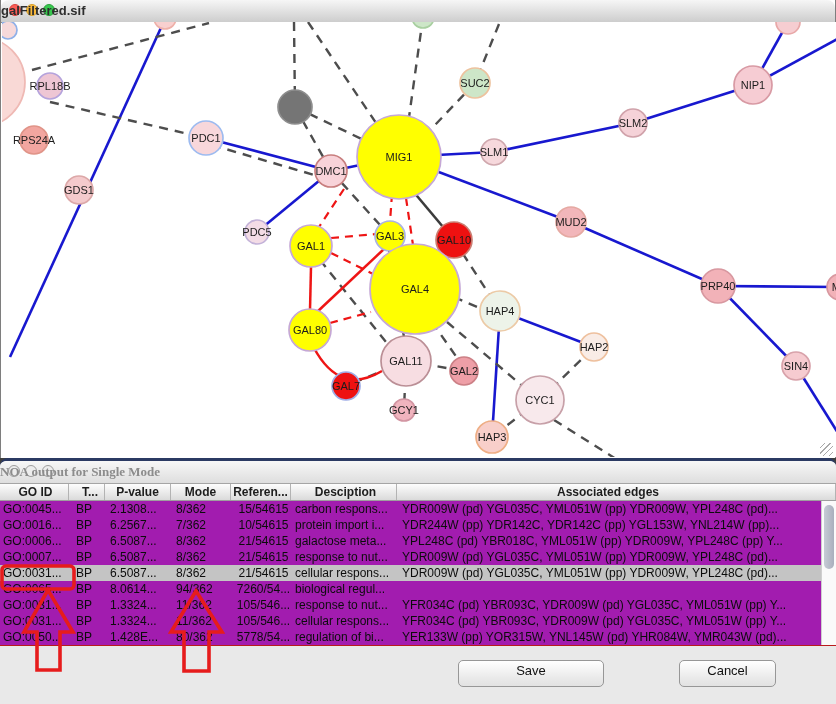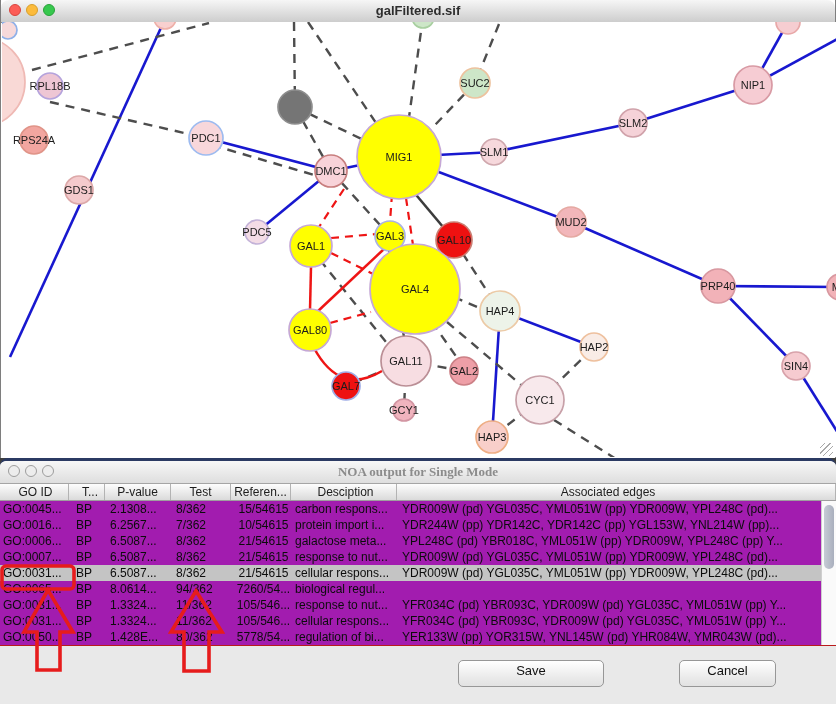--- a/index.html
+++ b/index.html
@@ -3,21 +3,21 @@
 <meta charset="utf-8">
 <style>
   html,body{margin:0;padding:0;background:#3f3f3f;width:836px;height:704px;overflow:hidden;
             font-family:"Liberation Sans",sans-serif;-webkit-font-smoothing:antialiased;}
   .window{position:absolute;box-sizing:border-box;}
   
   #graph-win{left:0;top:0;width:836px;height:458px;background:#ffffff;
              border-left:1px solid #7e7e7e;border-right:1px solid #7e7e7e;}
   .titlebar{position:relative;height:22px;background:linear-gradient(#f6f6f6,#cdcdcd);
             border-bottom:1px solid #8d8d8d;border-radius:8px 8px 0 0;}
-  .titlebar .title{position:absolute;left:0;right:0;top:3px;text-align:center;
+  .titlebar .title{position:absolute;left:0;right:0;top:3px;text-align:left;
                    font-size:13px;font-weight:bold;color:#2e2e2e;}
   .lights{position:absolute;left:8px;top:4px;display:flex;gap:5px;}
   .light{width:12px;height:12px;border-radius:50%;box-sizing:border-box;}
   .light.red{background:#fc5d57;border:1px solid #d8453e;}
   .light.yellow{background:#fcbb3c;border:1px solid #d79f2c;}
   .light.green{background:#37c84e;border:1px solid #2aa23a;}
   .light.off{background:#ededed;border:1.5px solid #9d9d9d;}
   #graph-canvas{position:absolute;left:1px;top:22px;width:834px;height:435px;background:#fff;overflow:hidden;padding-left:16px;}
   #graph-svg{position:absolute;left:0;top:0;}
   .nlabel{font-size:11px;fill:#1c1c1c;text-anchor:middle;font-family:"Liberation Sans",sans-serif;}
@@ -30,21 +30,21 @@
         background:repeating-linear-gradient(135deg,transparent 0 3px,#a9a9a9 3px 4px);}
   
   #noa-win{left:0;top:458px;width:836px;height:246px;background:#e9e9e9;
            border-top:3px solid #2b3a63;border-radius:8px 8px 0 0;}
   #noa-win .titlebar{height:22px;background:linear-gradient(#f7f7f7,#dedede);
                      border-bottom:1px solid #a5a5a5;border-radius:6px 6px 0 0;}
   #noa-win .titlebar .title{color:#8c8c8c;font-weight:bold;font-family:Liberation Serif, serif;}
   .thead{position:relative;height:17px;background:linear-gradient(#fdfdfd,#dadada);
          border-bottom:1px solid #9f9f9f;display:flex;box-sizing:border-box;}
   .th{box-sizing:border-box;border-right:1px solid #b3b3b3;font-size:12px;color:#1d1d1d;
-      text-align:center;line-height:16px;overflow:hidden;white-space:nowrap;flex:none;}
+      text-align:center;line-height:16px;overflow:hidden;white-space:nowrap;flex:none;font-weight:bold;}
   .tbody{position:relative;height:144px;background:#a21caf;border-bottom:1px solid #b91c1c;overflow:hidden;}
   .tr{display:flex;height:16px;line-height:16px;}
   .tr.selected{background:#c4c4c4;}
   .td{box-sizing:border-box;font-size:12px;color:#0c0c0c;white-space:nowrap;overflow:hidden;
       padding-left:5px;flex:none;}
   .c0{width:69px;padding-left:3px;}
   .c1{width:36px;padding-left:7px;}
   .c2{width:66px;}
   .c3{width:60px;}
   .c4{width:60px;text-align:center;}
@@ -203,21 +203,21 @@
       <div class="light off"></div>
       <div class="light off"></div>
     </div>
     <div class="title">NOA output for Single Mode</div>
   </div>
 
   <div class="thead">
     <div class="th c0">GO ID</div>
     <div class="th c1">T...</div>
     <div class="th c2">P-value</div>
-    <div class="th c3">Test</div>
+    <div class="th c3">Mode</div>
     <div class="th c4">Referen...</div>
     <div class="th c5">Desciption</div>
     <div class="th c6">Associated edges</div>
   </div>
 
   <div class="tbody" id="table-body">
 
     <div class="tr">
         <span class="td c0">GO:0045...</span>
         <span class="td c1">BP</span>

